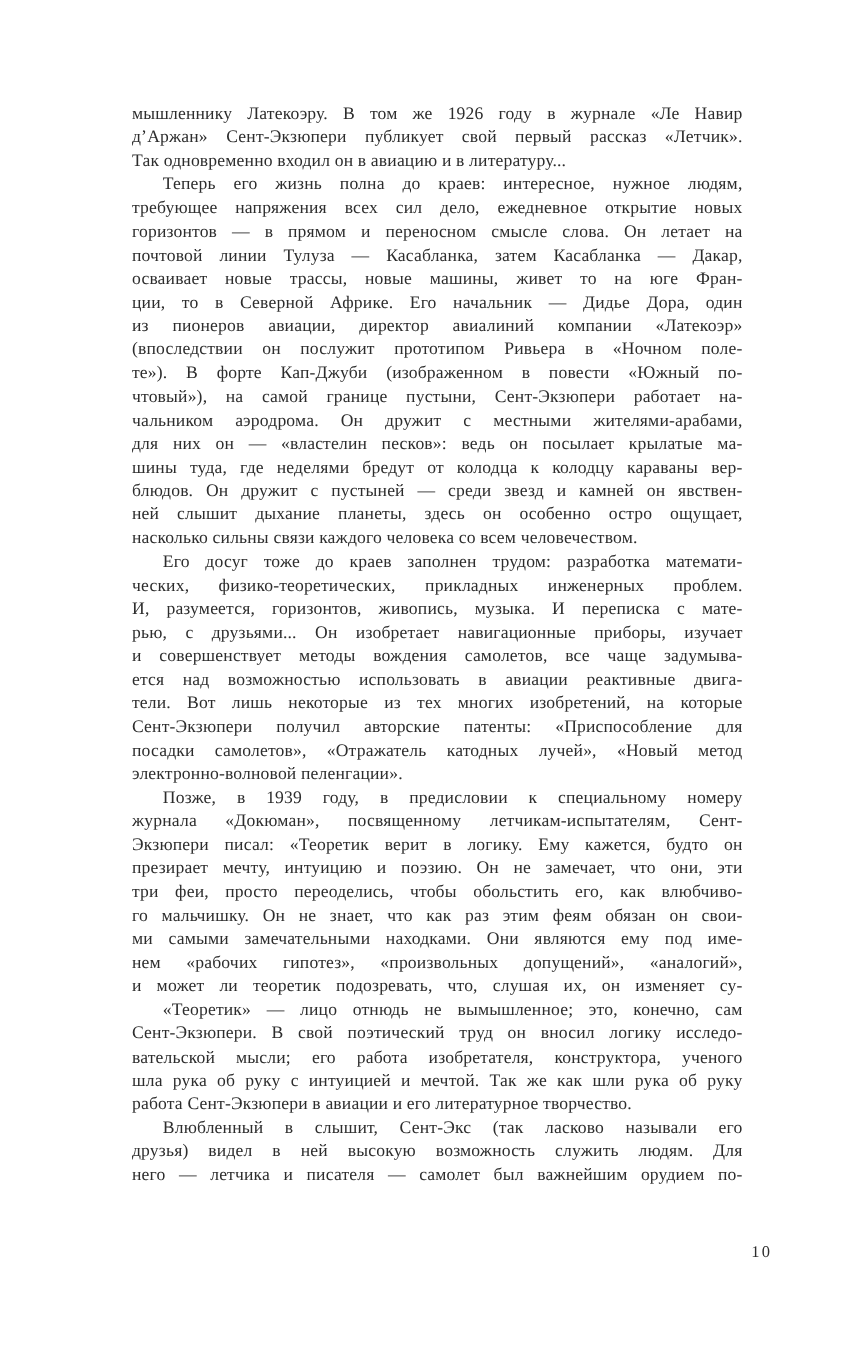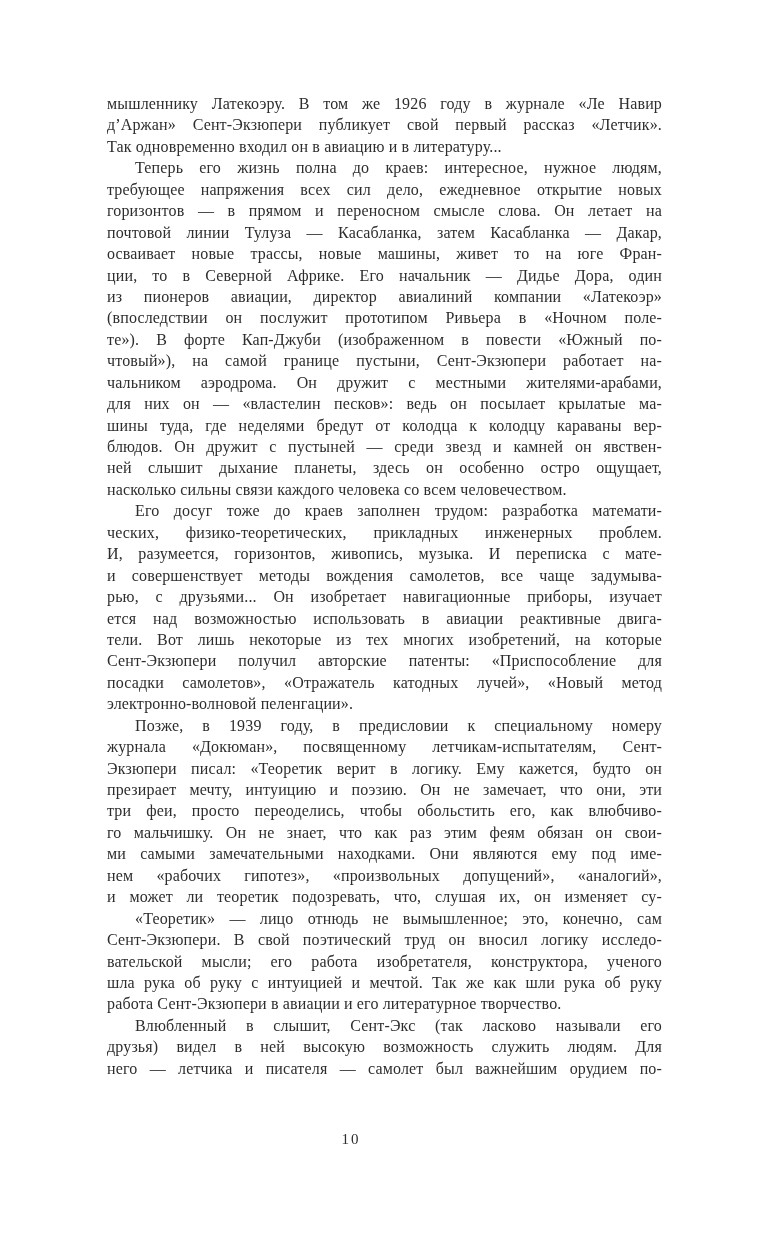--- a/index.html
+++ b/index.html
@@ -11,21 +11,21 @@
     position: relative;
     width: 768px;
     height: 1241px;
     background: #ffffff;
     overflow: hidden;
     font-family: "Liberation Serif", "DejaVu Serif", serif;
     color: #2d2d2d;
   }
   .page-text {
     position: absolute;
-    left: 107px;
+    left: 120px;
     top: 93px;
     width: 555px;
   }
   .paragraph {
     margin: 0;
     padding: 0;
   }
   .text-line {
     display: block;
     font-size: 16px;
@@ -41,21 +41,21 @@
     text-align-last: left;
   }
   .text-line.indent {
     text-indent: 28px;
   }
   .page-number {
     position: absolute;
     left: 0;
     top: 1131px;
     width: 702px;
-    text-align: center;
+    text-align: right;
     font-size: 15px;
     letter-spacing: 2px;
     color: #2d2d2d;
   }
 </style>
 </head>
 <body>
 
 <div class="book-page">
   <div class="page-text">
@@ -79,22 +79,22 @@
         <div class="text-line">для них он — «властелин песков»: ведь он посылает крылатые ма-</div>
         <div class="text-line">шины туда, где неделями бредут от колодца к колодцу караваны вер-</div>
         <div class="text-line">блюдов. Он дружит с пустыней — среди звезд и камней он явствен-</div>
         <div class="text-line">ней слышит дыхание планеты, здесь он особенно остро ощущает,</div>
         <div class="text-line final">насколько сильны связи каждого человека со всем человечеством.</div>
       </div>
       <div class="paragraph">
         <div class="text-line indent">Его досуг тоже до краев заполнен трудом: разработка математи-</div>
         <div class="text-line">ческих, физико-теоретических, прикладных инженерных проблем.</div>
         <div class="text-line">И, разумеется, горизонтов, живопись, музыка. И переписка с мате-</div>
+        <div class="text-line">рью, с друзьями... Он изобретает навигационные приборы, изучает</div>
         <div class="text-line">и совершенствует методы вождения самолетов, все чаще задумыва-</div>
-        <div class="text-line">рью, с друзьями... Он изобретает навигационные приборы, изучает</div>
         <div class="text-line">ется над возможностью использовать в авиации реактивные двига-</div>
         <div class="text-line">тели. Вот лишь некоторые из тех многих изобретений, на которые</div>
         <div class="text-line">Сент-Экзюпери получил авторские патенты: «Приспособление для</div>
         <div class="text-line">посадки самолетов», «Отражатель катодных лучей», «Новый метод</div>
         <div class="text-line final">электронно-волновой пеленгации».</div>
       </div>
       <div class="paragraph">
         <div class="text-line indent">Позже, в 1939 году, в предисловии к специальному номеру</div>
         <div class="text-line">журнала «Докюман», посвященному летчикам-испытателям, Сент-</div>
         <div class="text-line">Экзюпери писал: «Теоретик верит в логику. Ему кажется, будто он</div>

